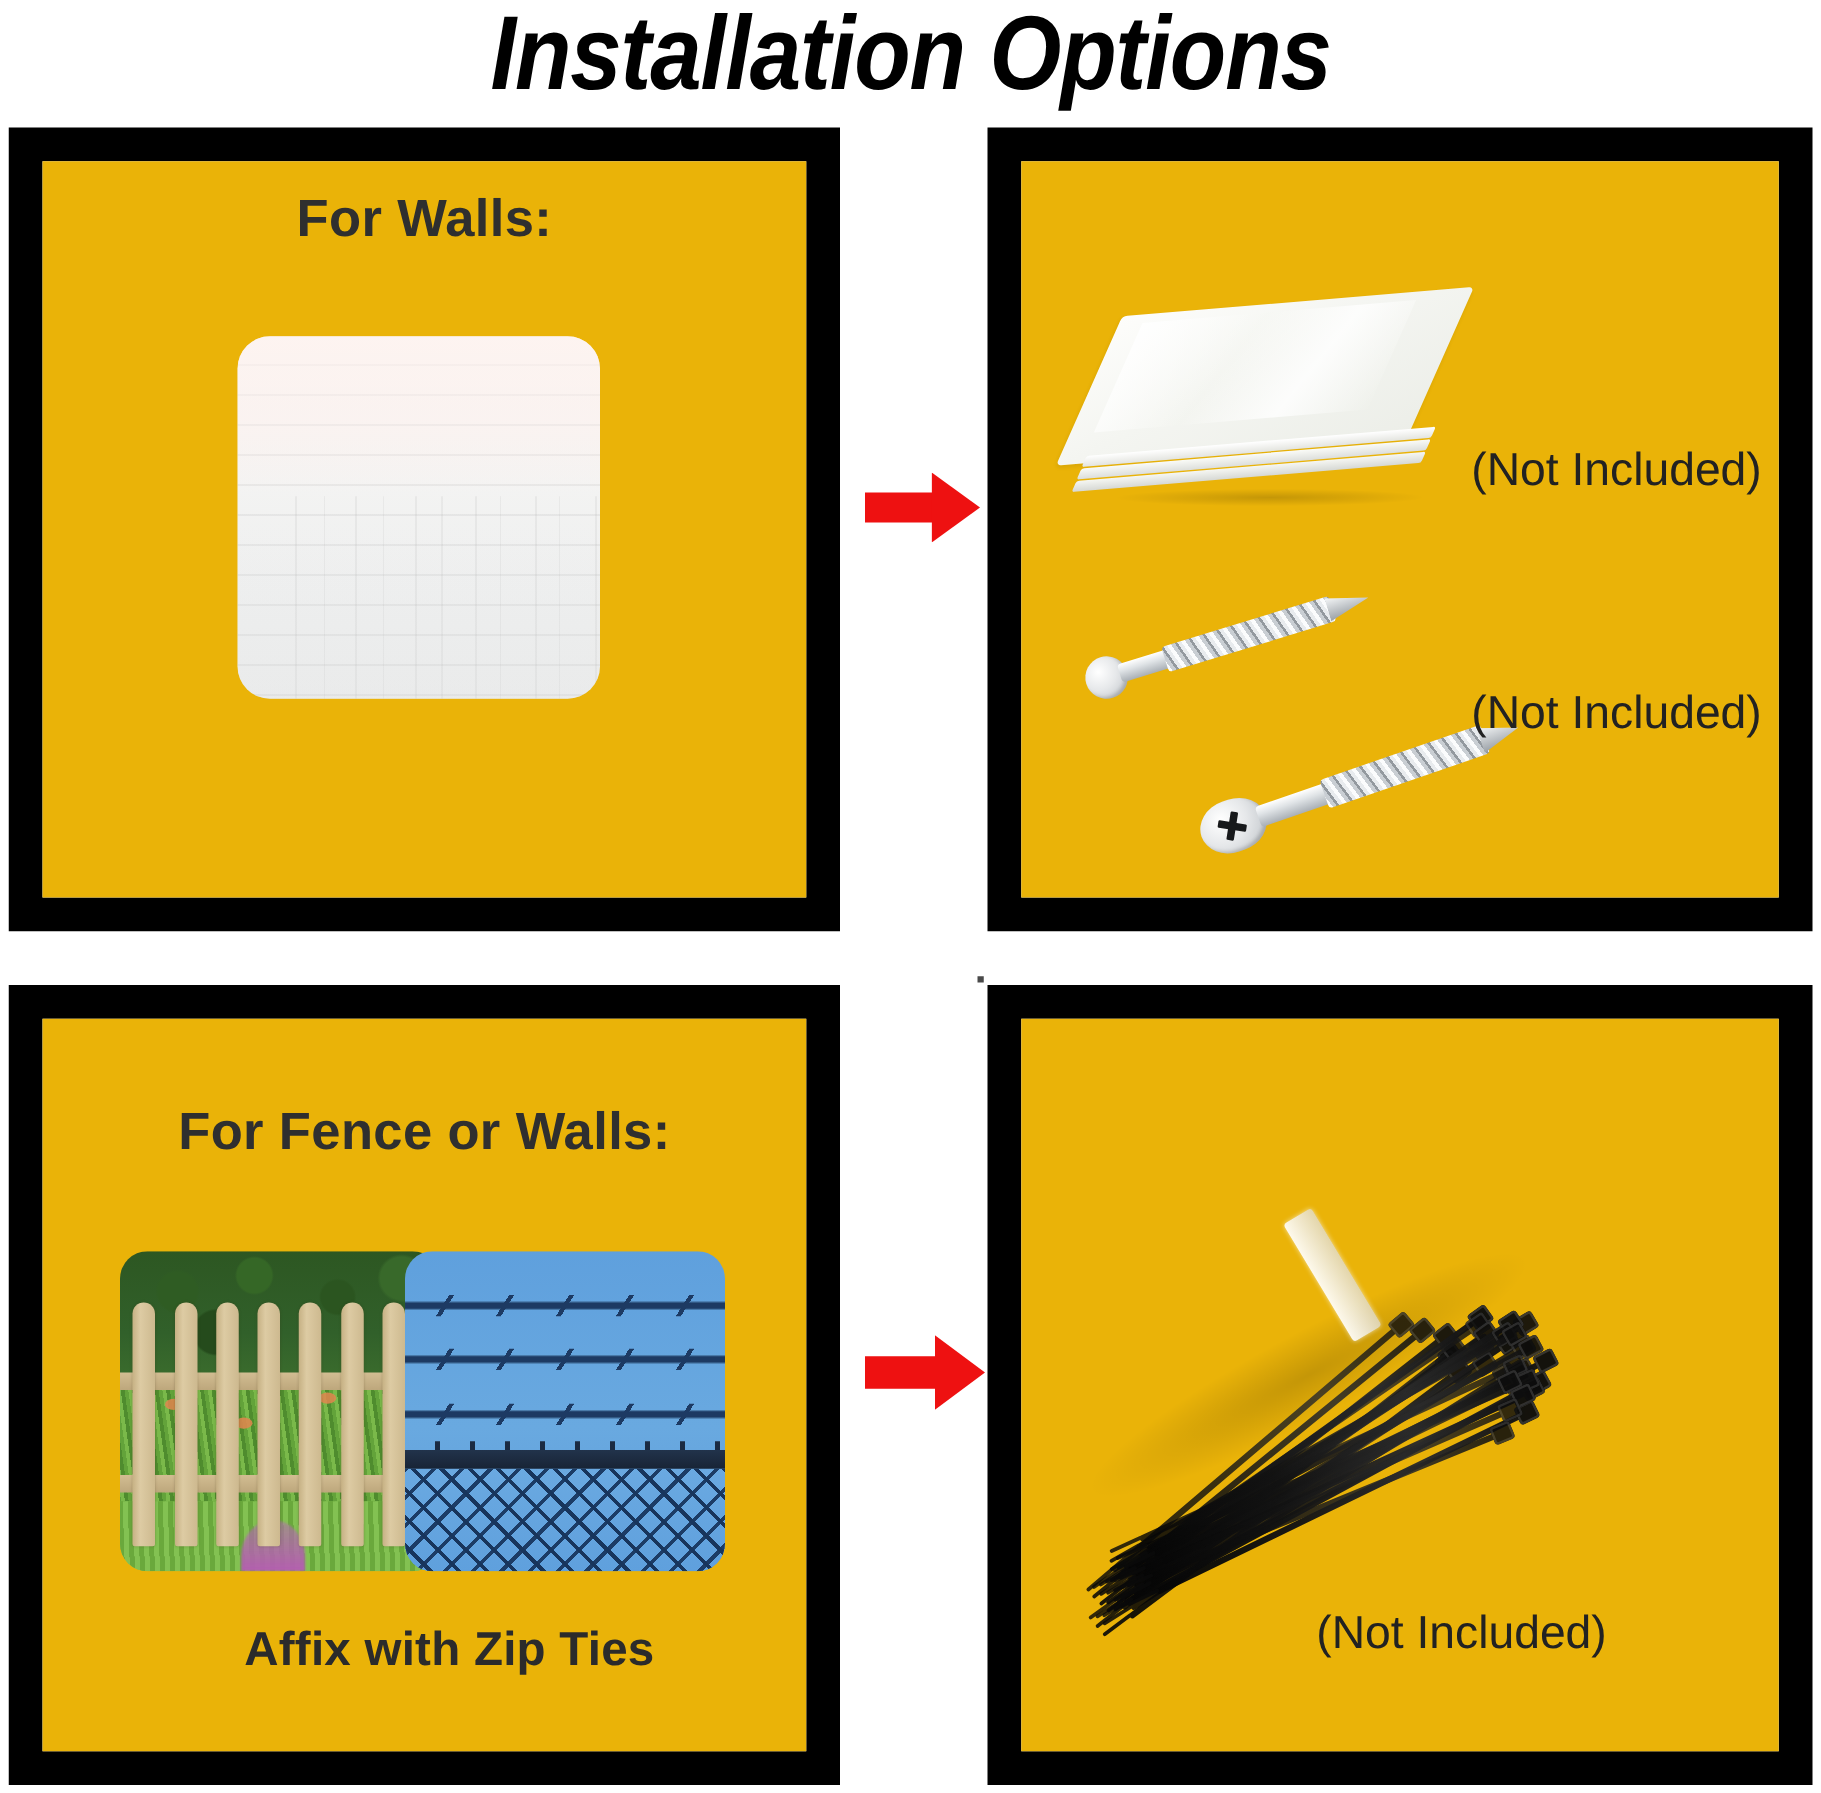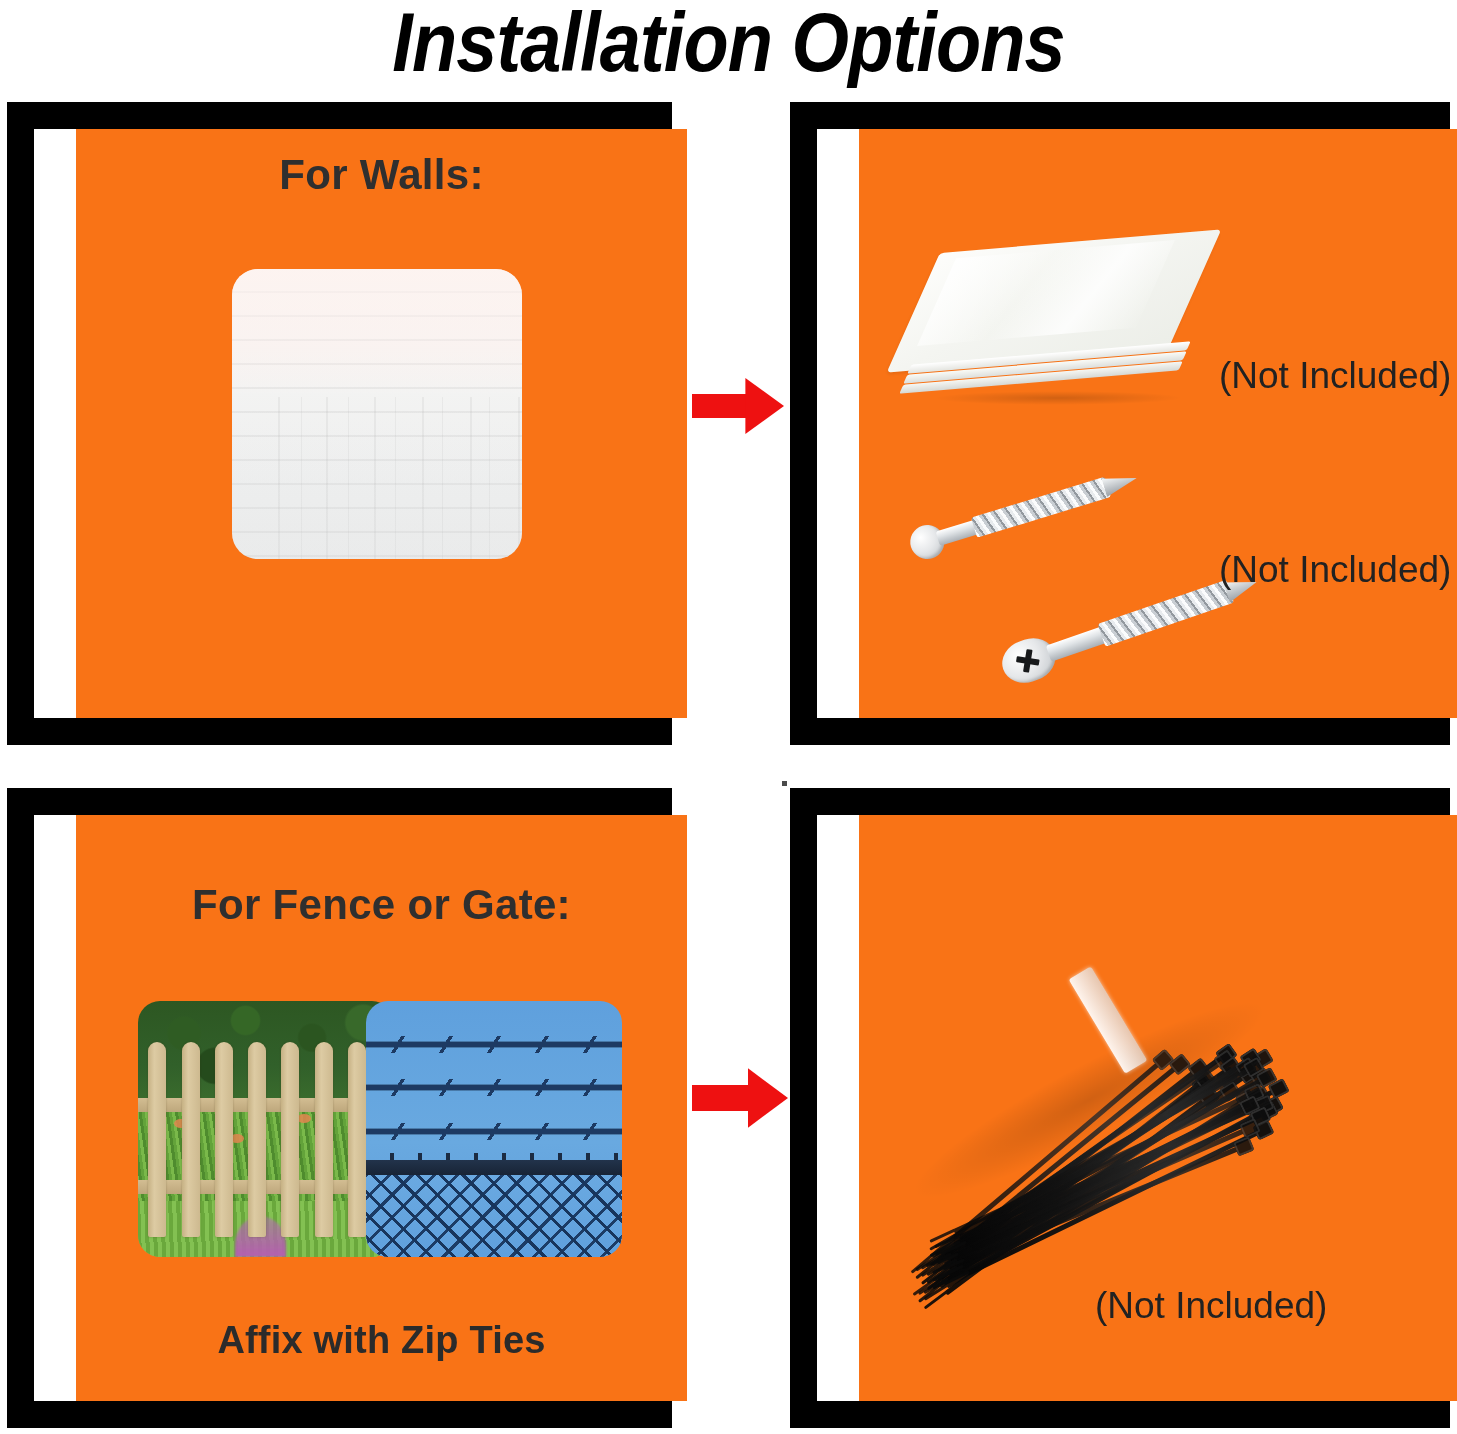--- a/index.html
+++ b/index.html
@@ -20,21 +20,21 @@
     white-space:nowrap;
   }
 
   
   .panel{position:absolute;background:#ffffff;border:27px solid #000000;box-sizing:border-box;}
   #panel-walls{left:7px;  top:102px;  width:665px; height:643px;}
   #panel-hw   {left:790px;top:102px;  width:660px; height:643px;}
   #panel-fence{left:7px;  top:788px;  width:665px; height:640px;}
   #panel-zip  {left:790px;top:788px;  width:660px; height:640px;}
 
-  .panel-inner{position:relative;width:100%;height:100%;background:#f97316;overflow:hidden;margin-left:42px;}
+  .panel-inner{position:relative;width:100%;height:100%;background:#eab308;overflow:hidden;}
 
   .heading{
     position:absolute;left:0;width:100%;text-align:center;
     font-size:42px;font-weight:700;color:#2f2f2f;letter-spacing:.3px;
   }
   .caption{
     position:absolute;left:0;width:100%;text-align:center;
     font-size:38px;font-weight:700;color:#2b2b2b;letter-spacing:.2px;
     line-height:1.32;
   }
@@ -332,21 +332,21 @@
     </div>
 
     <div class="ni-label" style="left:360px;top:420px;">(Not Included)</div>
 
   </div>
 </div>
 
 <div class="panel" id="panel-fence">
   <div class="panel-inner">
 
-    <div class="heading" style="top:66px;">For Fence or Gate:</div>
+    <div class="heading" style="top:66px;">For Fence or Walls:</div>
 
     <div class="photo" id="photo-picket">
       <div class="sky-hedge"></div>
       <div class="foliage"></div>
       <div class="bloom" style="left:14%;top:46%;"></div>
       <div class="bloom" style="left:36%;top:52%;"></div>
       <div class="bloom" style="left:62%;top:44%;"></div>
       <div class="bloom" style="left:84%;top:50%;"></div>
       <div class="grass"></div>
       <div class="path"></div>
@@ -363,21 +363,21 @@
 
     <div class="photo" id="photo-chain">
       <div class="sky"></div>
       <div class="barb b1"></div>
       <div class="barb b2"></div>
       <div class="barb b3"></div>
       <div class="toprail"></div>
       <div class="mesh"></div>
     </div>
 
-    <div class="caption" style="top:500px;">Affix with Zip Ties</div>
+    <div class="caption" style="top:480px;padding-left:20px;">Affix with Zip Ties</div>
 
   </div>
 </div>
 
 <div class="arrow" id="arrow-fence">
   <div class="shaft"></div>
   <div class="head"></div>
 </div>
 
 <div class="panel" id="panel-zip">

